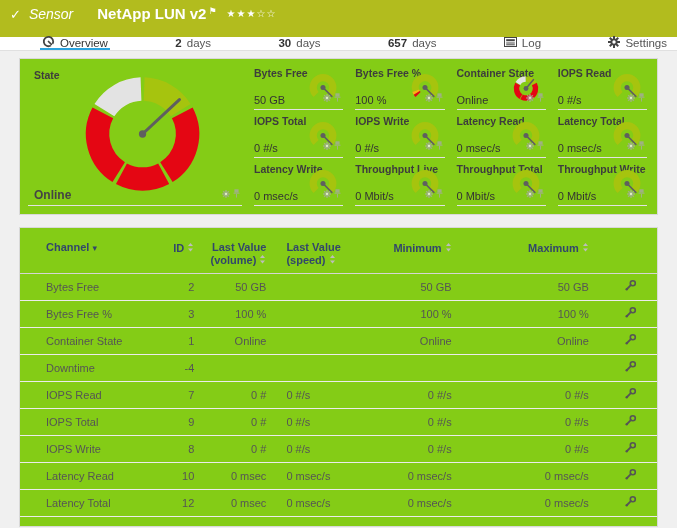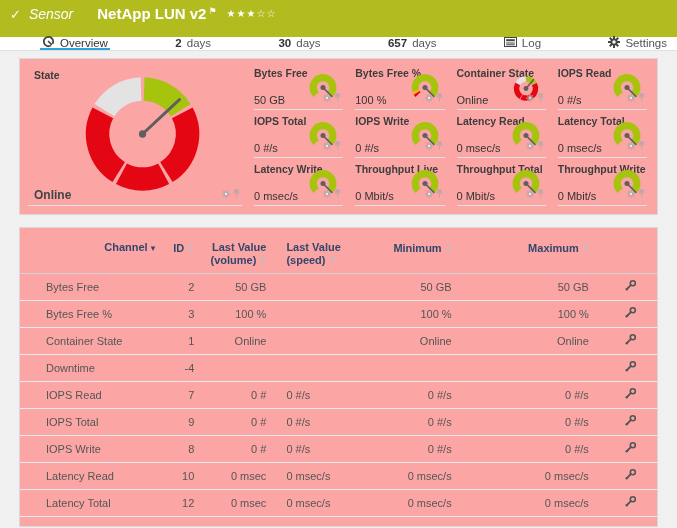--- a/index.html
+++ b/index.html
@@ -29,21 +29,21 @@
   
   .tabs{background:#fff;height:14px;display:flex;justify-content:space-between;
         align-items:stretch;padding:0 8px 0 40px;border-bottom:1px solid #e0e0e0;}
   .tab{display:flex;align-items:center;gap:5px;font-size:11.5px;color:#555;
        border-bottom:2px solid transparent;padding:0 2px;cursor:pointer;white-space:nowrap;}
   .tab .num{font-weight:bold;color:#333;}
   .tab.active{color:#333;border-bottom:2px solid var(--accent-blue);}
   .tab svg{flex:0 0 auto;}
 
   
-  .card{background:#fca5a5;border:1px solid #d9d9d9;margin:0 19px;}
+  .card{background:#84cc16;border:1px solid #d9d9d9;margin:0 19px;}
   .gauges-card{margin-top:7px;height:157px;display:flex;padding:6px 10px 8px 8px;}
 
   
   .state-panel{position:relative;width:214px;flex:0 0 auto;margin-right:12px;}
   .panel-label{position:absolute;top:4px;left:6px;font-size:10.5px;font-weight:bold;color:#3d3d3d;}
   .state-gauge{position:absolute;left:50%;top:50%;transform:translate(-44%,-50%);}
   .panel-bottom{position:absolute;left:0;right:0;bottom:0;display:flex;align-items:flex-end;
                 justify-content:space-between;border-bottom:1px solid #e2e2e2;padding:0 2px 3px 6px;}
   .panel-value{font-size:11px;color:#333;}
   .state-panel .panel-value{font-size:12px;font-weight:bold;color:#444;}
@@ -54,21 +54,21 @@
              grid-auto-rows:1fr;column-gap:12px;row-gap:3px;}
   .mini-panel{position:relative;}
   .mini-panel .panel-label{top:2px;left:0;}
   .mini-gauge{position:absolute;top:8px;right:2px;}
   .mini-panel .panel-bottom{padding-left:0;}
 
   
   .table-card{margin-top:12px;height:300px;}
   table{width:100%;border-collapse:collapse;table-layout:fixed;}
   th{font-size:11px;font-weight:bold;color:var(--navy);vertical-align:top;
-     padding:13px 0 7px 0;text-align:right;border-bottom:1px solid #d5d5d5;cursor:pointer;}
+     padding:13px 0 7px 0;text-align:left;border-bottom:1px solid #d5d5d5;cursor:pointer;}
   td{font-size:11px;color:#555;padding:5px 0 6px 0;border-bottom:1px solid #ebebeb;}
   .col-channel{padding-left:26px;}
   .col-id,.col-volume,.col-min,.col-max{text-align:right;}
   td.col-id,td.col-volume,td.col-min,td.col-max,th.col-id,th.col-volume,th.col-min,th.col-max{padding-right:6px;}
   .col-speed{padding-left:14px;text-align:left;}
   .col-edit{text-align:right;padding-right:20px;}
   th .hl2{display:block;}
   .sorticon{margin-left:3px;position:relative;top:1px;}
   .caret{color:var(--navy);font-size:9px;margin-left:3px;}
   .editbtn{cursor:pointer;display:inline-block;}

